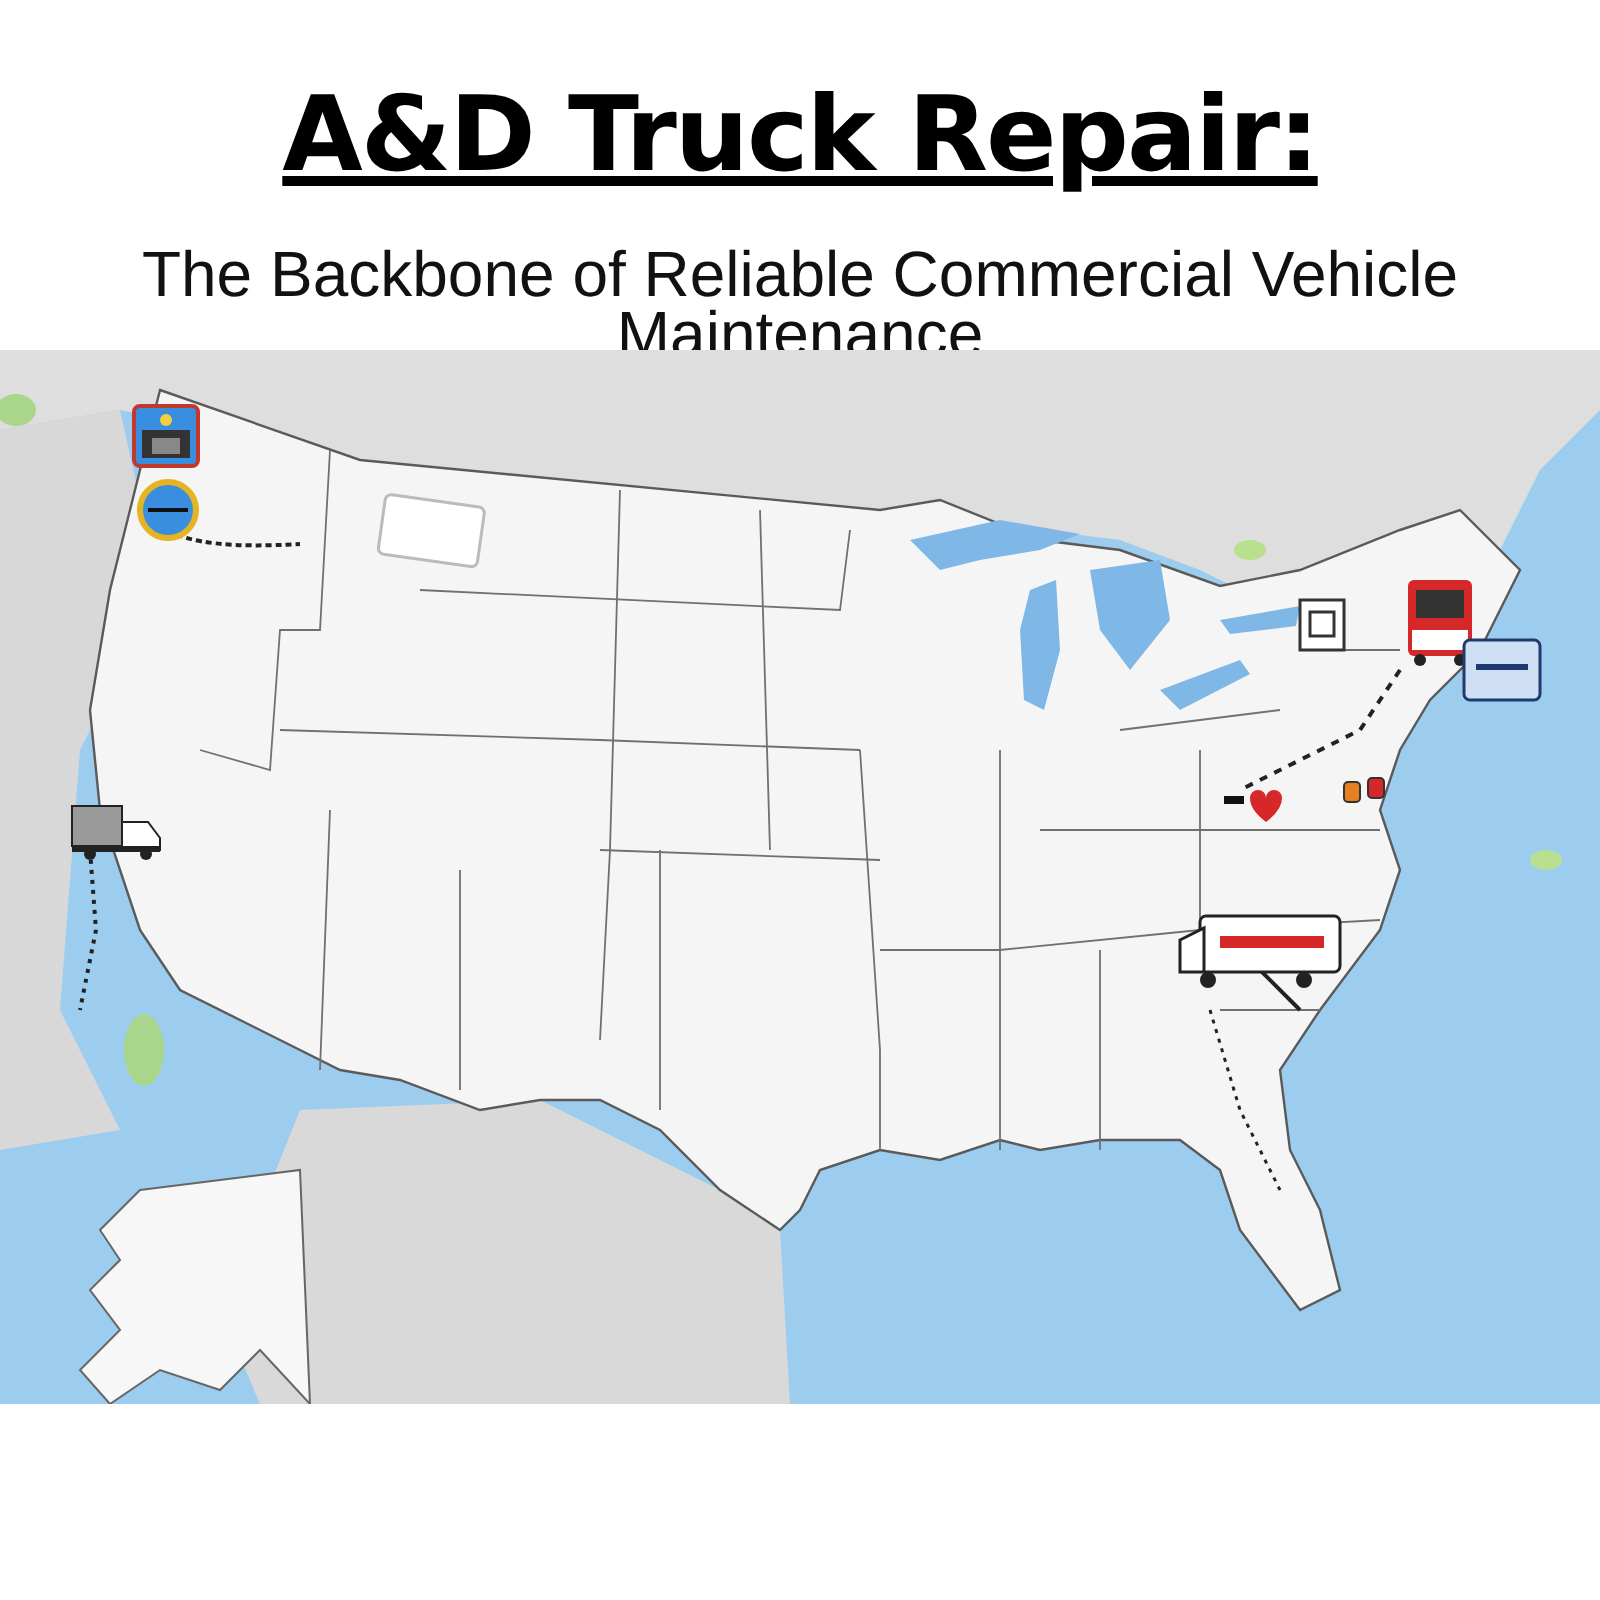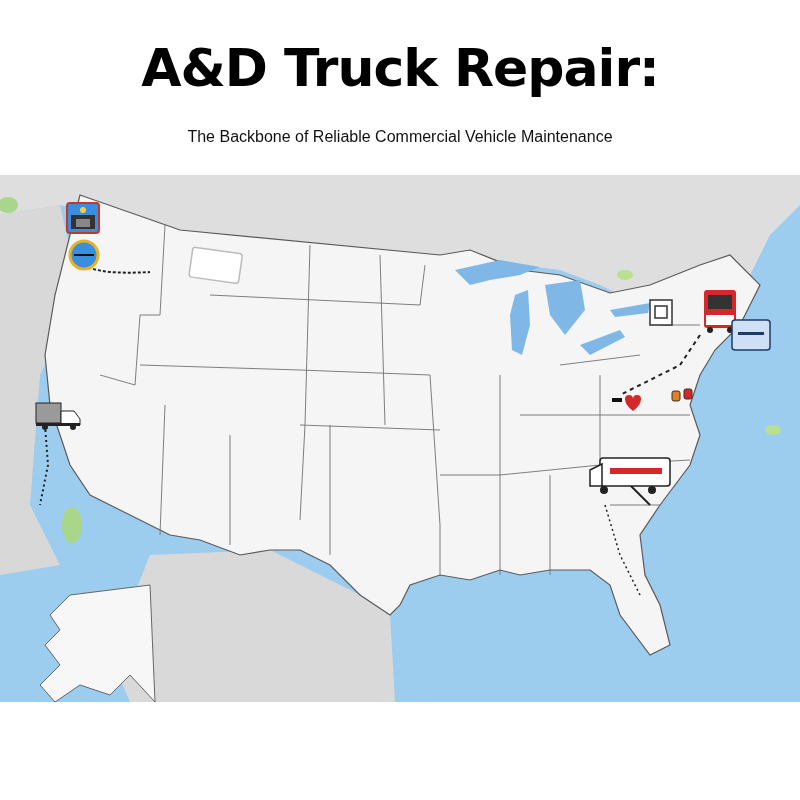--- a/index.html
+++ b/index.html
@@ -1,18 +1,18 @@
 <!DOCTYPE html>
 <html><head>
 <meta charset="utf-8">
 <style>
   html, body { margin:0; padding:0; background:#ffffff; }
   body { width:800px; height:800px; position:relative; overflow:hidden; font-family:"Liberation Sans", sans-serif; }
-  .title { position:absolute; left:0; width:800px; top:38px; text-align:center; font-family:"DejaVu Sans", sans-serif; font-weight:bold; font-size:52px; letter-spacing:-1px; color:#000; line-height:60px; }
-  .subtitle { position:absolute; left:0; width:800px; top:122px; text-align:center; font-family:"Liberation Sans", sans-serif; font-size:16px; color:#111; line-height:30px; }
+  .title { position:absolute; left:0; width:800px; top:38px; text-align:center; font-family:"DejaVu Sans", sans-serif; font-weight:bold; font-size:52px; letter-spacing:-1px; color:#000; line-height:60px;text-decoration:underline; }
+  .subtitle { position:absolute; left:0; width:800px; top:122px; text-align:center; font-family:"Liberation Sans", sans-serif; font-size:32px; color:#111; line-height:30px; }
   .map { position:absolute; left:0; top:175px; width:800px; height:527px; }
   .bottom { position:absolute; left:0; top:702px; width:800px; height:98px; background:#ffffff; }
 </style>
 </head>
 <body>
 
 <div class="title">A&amp;D Truck Repair:</div>
 <div class="subtitle">The Backbone of Reliable Commercial Vehicle Maintenance</div>
 
 <div class="map">

